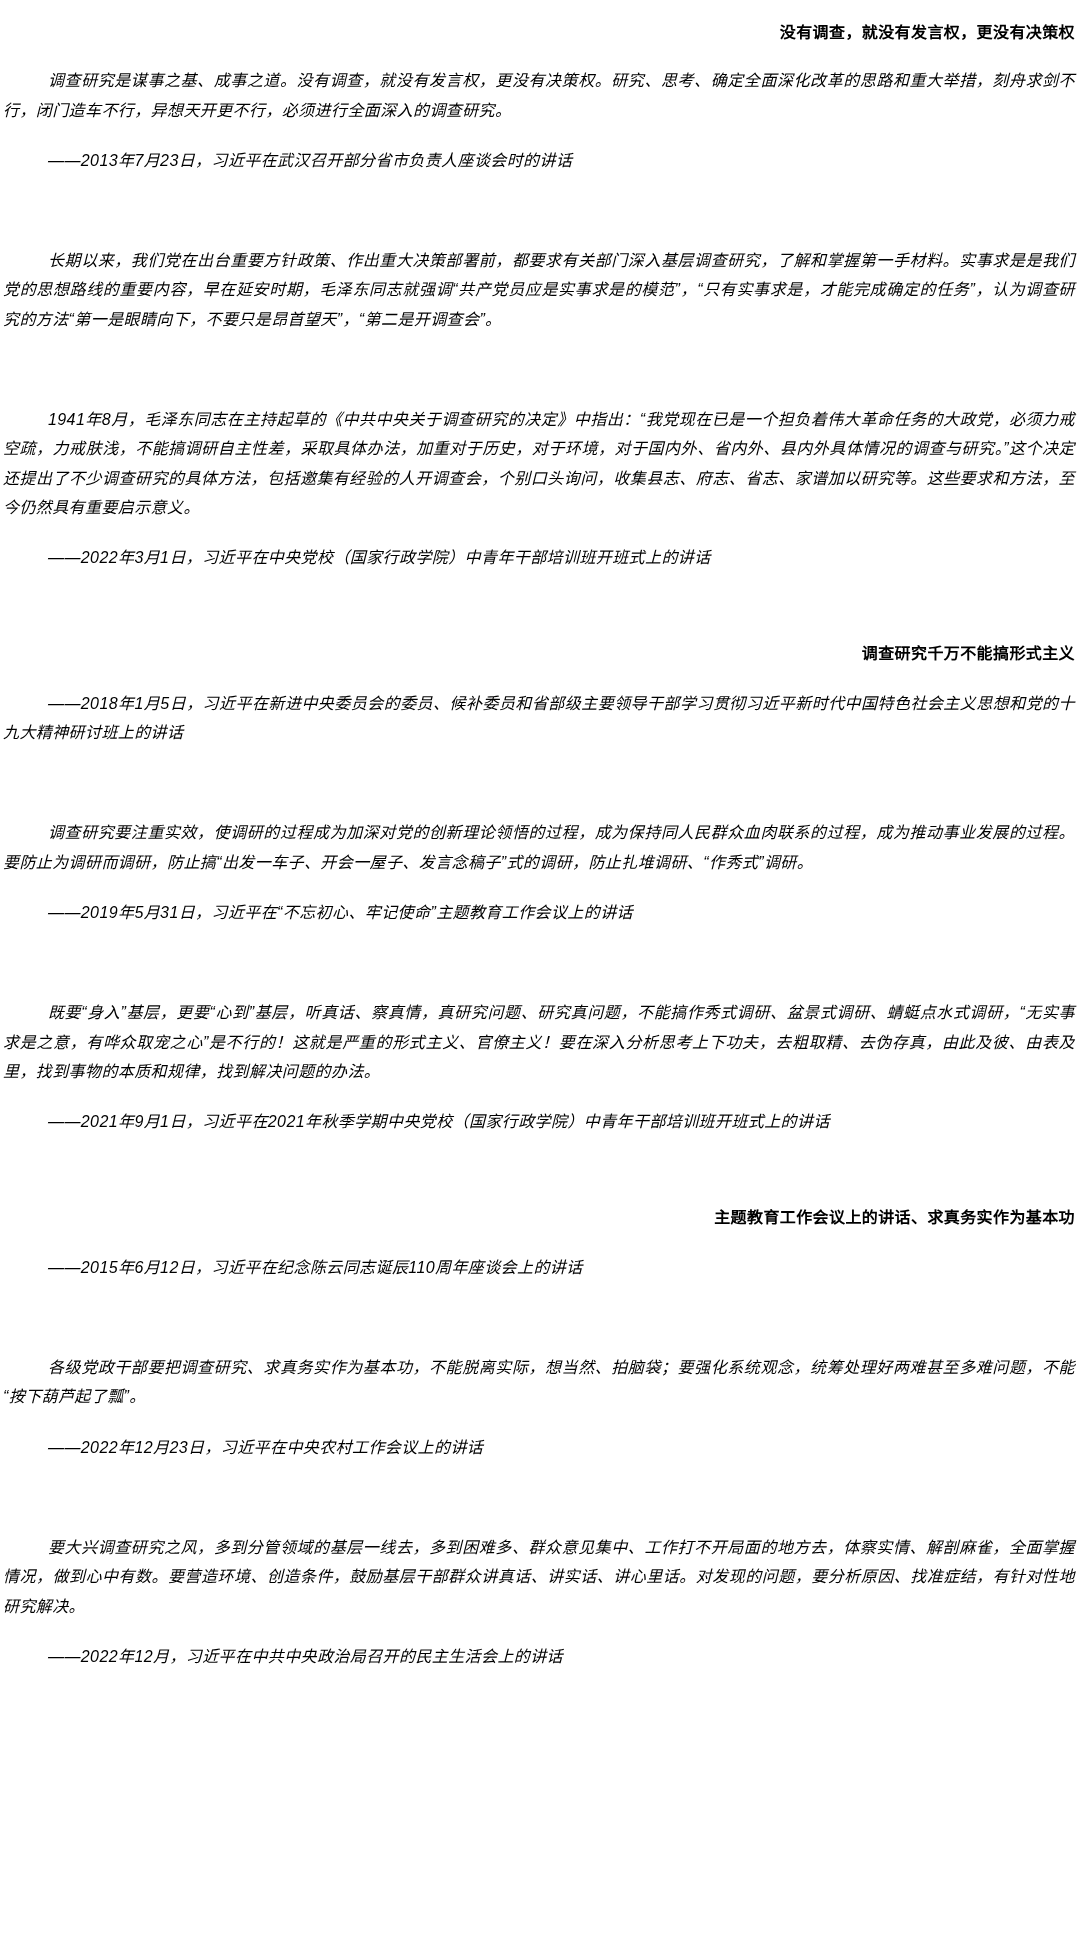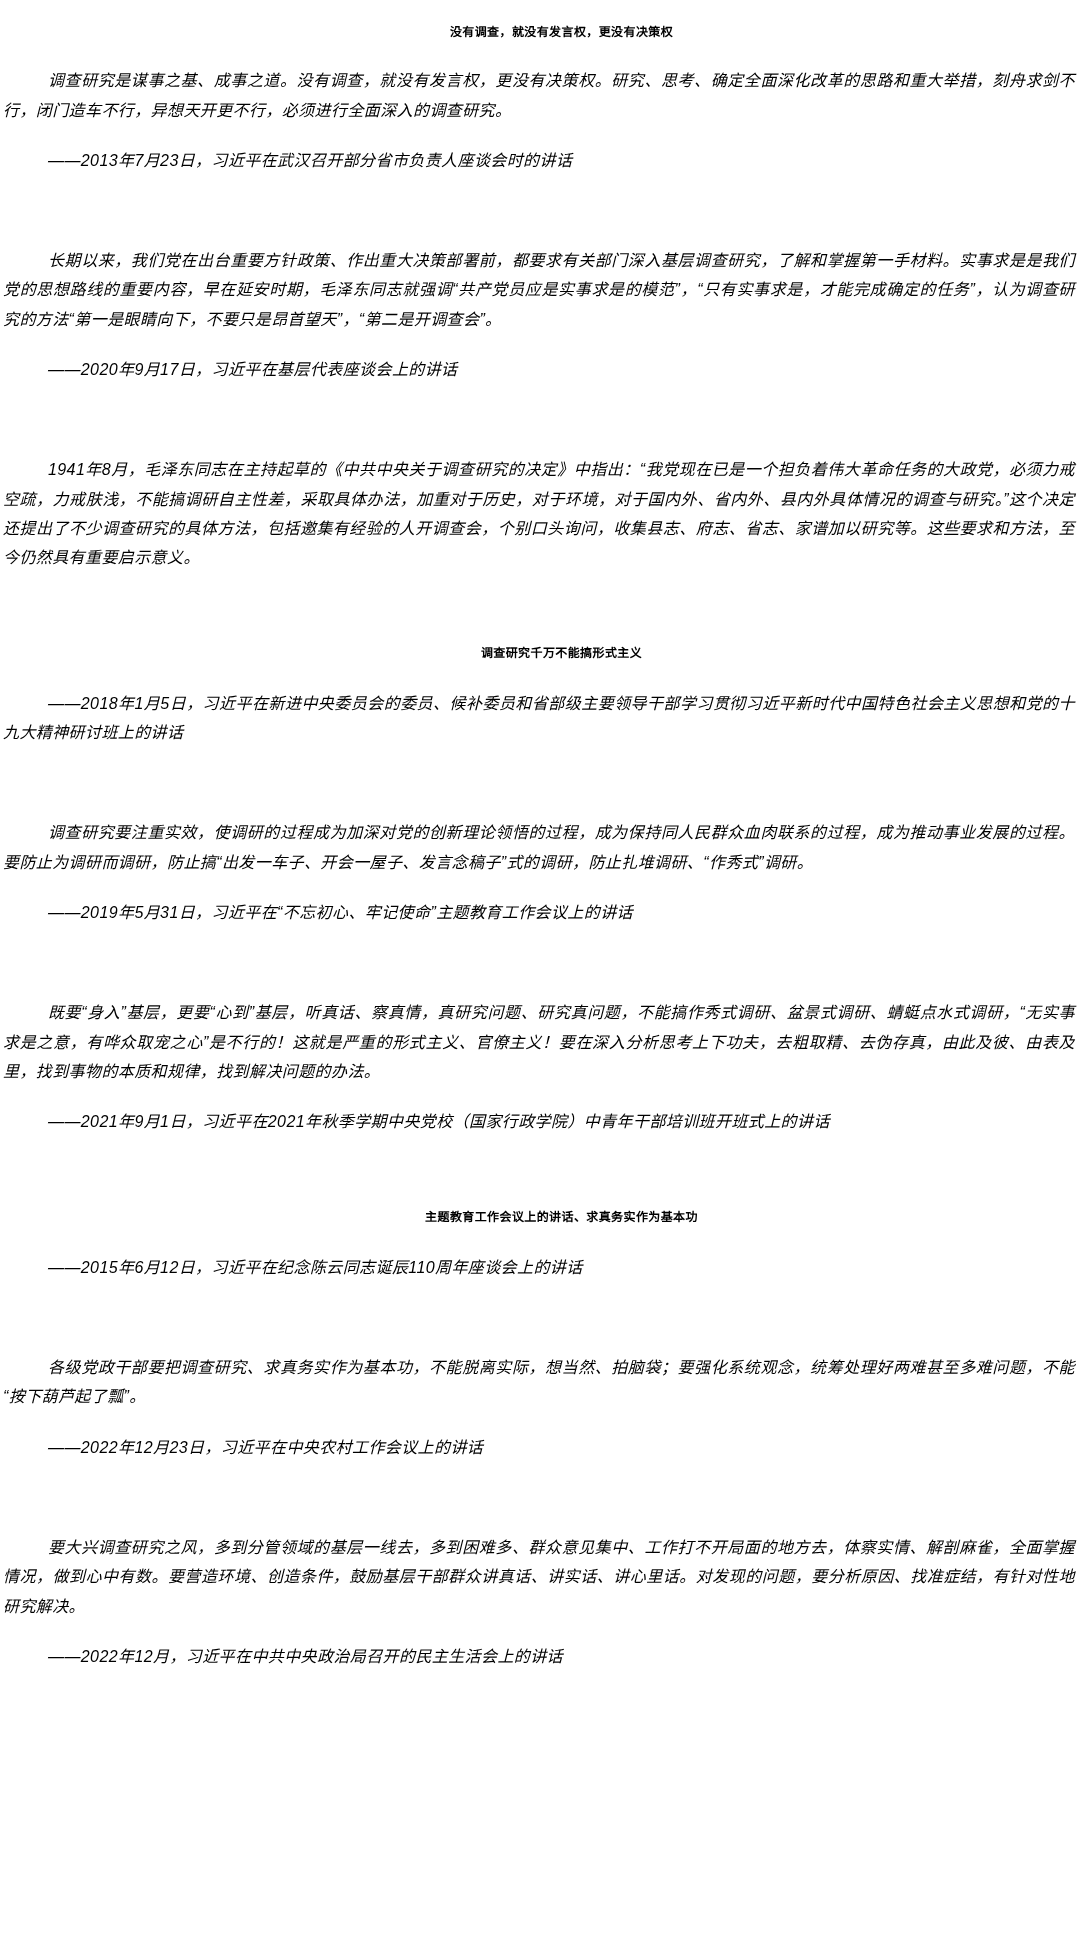--- a/index.html
+++ b/index.html
@@ -14,25 +14,25 @@
     background: #ffffff;
     color: #000000;
     font-family: "Liberation Sans", "DejaVu Sans", sans-serif;
     font-size: 16px;
     line-height: 29.3px;
     letter-spacing: 0.4px;
     text-align: justify;
     overflow: hidden;
   }
   .doc h2.heading {
-    font-size: 12px;
+    font-size: 16px;
     font-weight: 700;
     line-height: 29.3px;
     margin: 66px 0 0 45px;
-    text-align: center;
+    text-align: right;
   }
   .doc h2.heading.first {
     margin-top: 0;
   }
   .doc p {
     margin: 0;
     font-style: italic;
   }
   .doc p.quote {
     margin-top: 71px;
@@ -47,22 +47,22 @@
   }
 </style>
 </head>
 <body>
 
 <main class="doc">
     <h2 class="heading first">没有调查，就没有发言权，更没有决策权</h2>
     <p class="quote after-heading">调查研究是谋事之基、成事之道。没有调查，就没有发言权，更没有决策权。研究、思考、确定全面深化改革的思路和重大举措，刻舟求剑不行，闭门造车不行，异想天开更不行，必须进行全面深入的调查研究。</p>
     <p class="attr">——2013年7月23日，习近平在武汉召开部分省市负责人座谈会时的讲话</p>
     <p class="quote">长期以来，我们党在出台重要方针政策、作出重大决策部署前，都要求有关部门深入基层调查研究，了解和掌握第一手材料。实事求是是我们党的思想路线的重要内容，早在延安时期，毛泽东同志就强调“共产党员应是实事求是的模范”，“只有实事求是，才能完成确定的任务”，认为调查研究的方法“第一是眼睛向下，不要只是昂首望天”，“第二是开调查会”。</p>
-    <p class="attr">——2020年9月17日，习近平在基层代表座谈会上的讲话</p>
     <p class="quote">1941年8月，毛泽东同志在主持起草的《中共中央关于调查研究的决定》中指出：“我党现在已是一个担负着伟大革命任务的大政党，必须力戒空疏，力戒肤浅，不能搞调研自主性差，采取具体办法，加重对于历史，对于环境，对于国内外、省内外、县内外具体情况的调查与研究。”这个决定还提出了不少调查研究的具体方法，包括邀集有经验的人开调查会，个别口头询问，收集县志、府志、省志、家谱加以研究等。这些要求和方法，至今仍然具有重要启示意义。</p>
+    <p class="attr">——2022年3月1日，习近平在中央党校（国家行政学院）中青年干部培训班开班式上的讲话</p>
     <h2 class="heading">调查研究千万不能搞形式主义</h2>
     <p class="attr">——2018年1月5日，习近平在新进中央委员会的委员、候补委员和省部级主要领导干部学习贯彻习近平新时代中国特色社会主义思想和党的十九大精神研讨班上的讲话</p>
     <p class="quote">调查研究要注重实效，使调研的过程成为加深对党的创新理论领悟的过程，成为保持同人民群众血肉联系的过程，成为推动事业发展的过程。要防止为调研而调研，防止搞“出发一车子、开会一屋子、发言念稿子”式的调研，防止扎堆调研、“作秀式”调研。</p>
     <p class="attr">——2019年5月31日，习近平在“不忘初心、牢记使命”主题教育工作会议上的讲话</p>
     <p class="quote">既要“身入”基层，更要“心到”基层，听真话、察真情，真研究问题、研究真问题，不能搞作秀式调研、盆景式调研、蜻蜓点水式调研，“无实事求是之意，有哗众取宠之心”是不行的！这就是严重的形式主义、官僚主义！要在深入分析思考上下功夫，去粗取精、去伪存真，由此及彼、由表及里，找到事物的本质和规律，找到解决问题的办法。</p>
     <p class="attr">——2021年9月1日，习近平在2021年秋季学期中央党校（国家行政学院）中青年干部培训班开班式上的讲话</p>
     <h2 class="heading">主题教育工作会议上的讲话、求真务实作为基本功</h2>
     <p class="attr">——2015年6月12日，习近平在纪念陈云同志诞辰110周年座谈会上的讲话</p>
     <p class="quote">各级党政干部要把调查研究、求真务实作为基本功，不能脱离实际，想当然、拍脑袋；要强化系统观念，统筹处理好两难甚至多难问题，不能“按下葫芦起了瓢”。</p>
     <p class="attr">——2022年12月23日，习近平在中央农村工作会议上的讲话</p>

